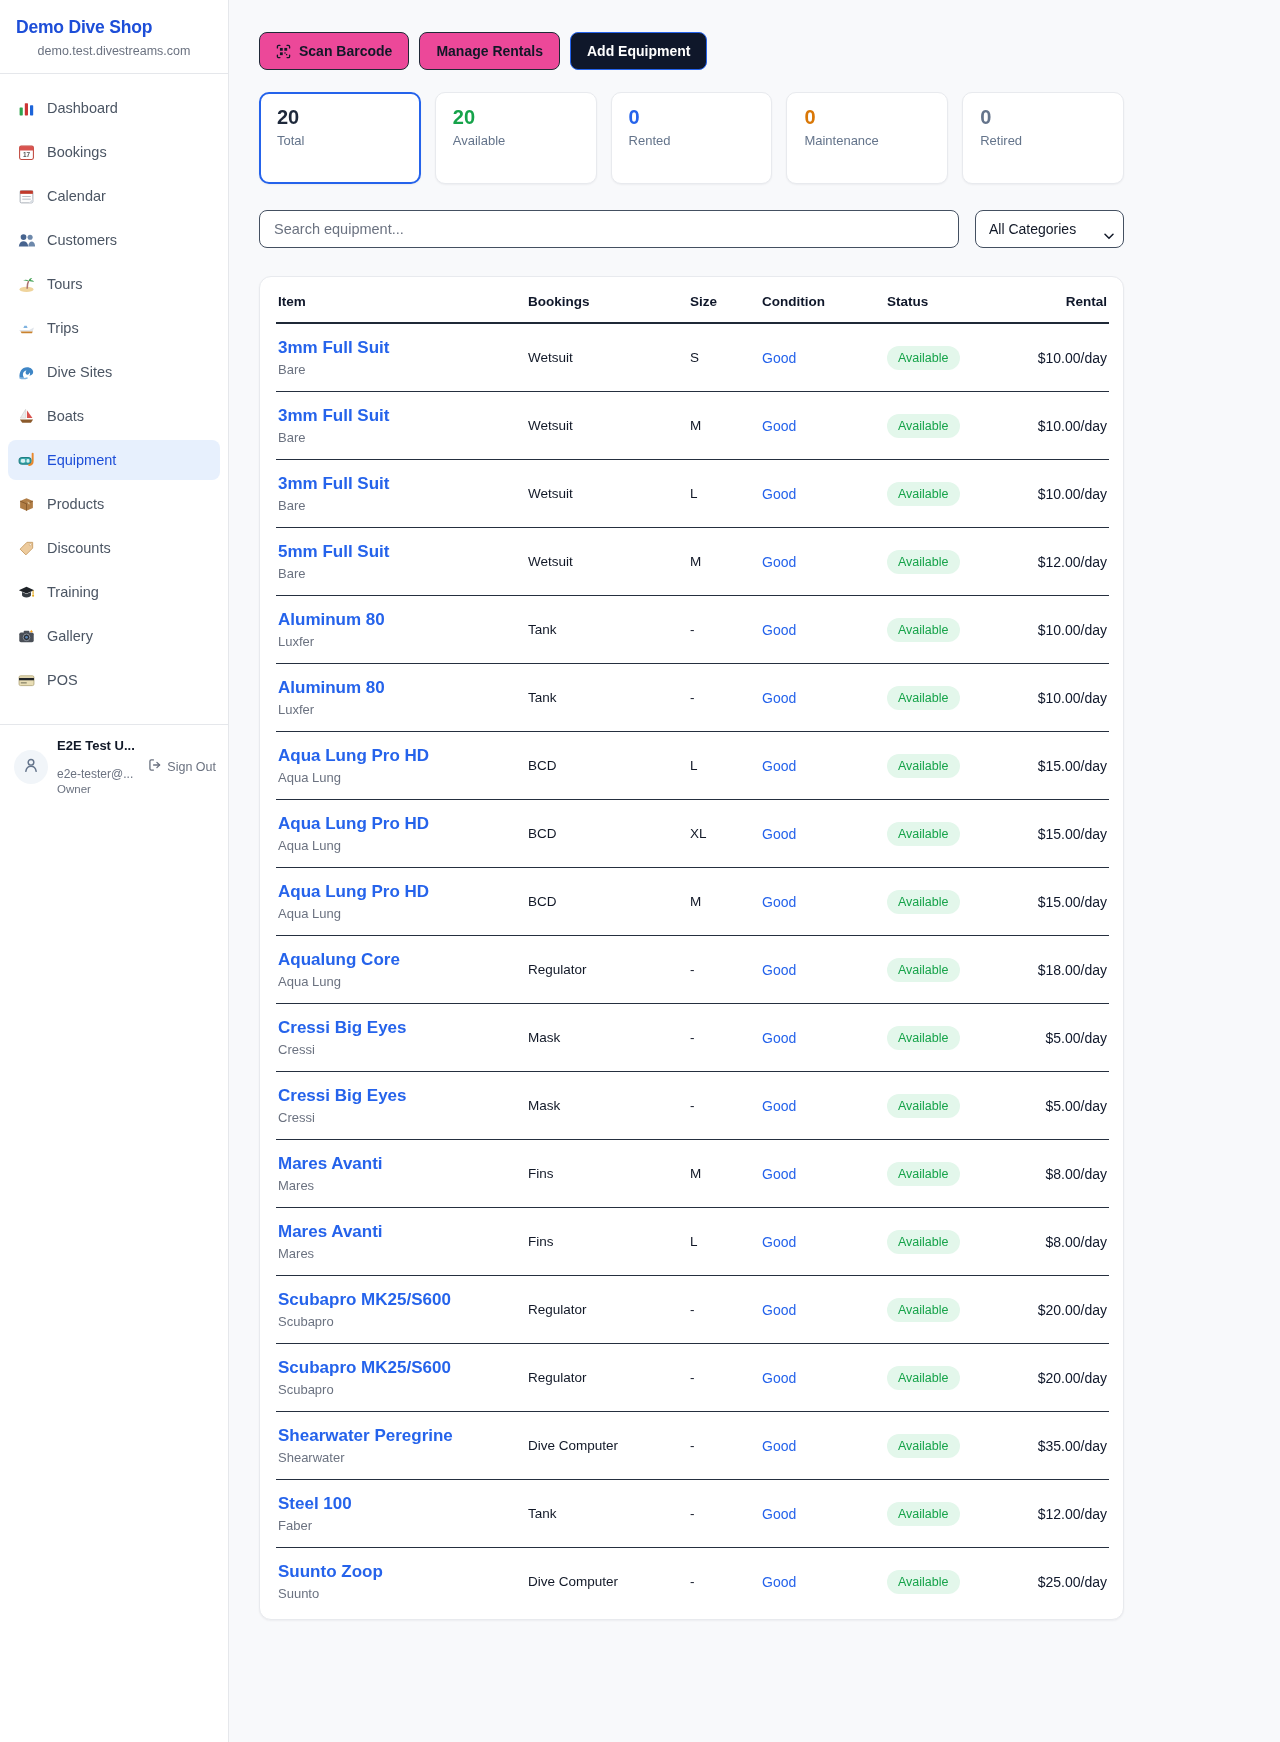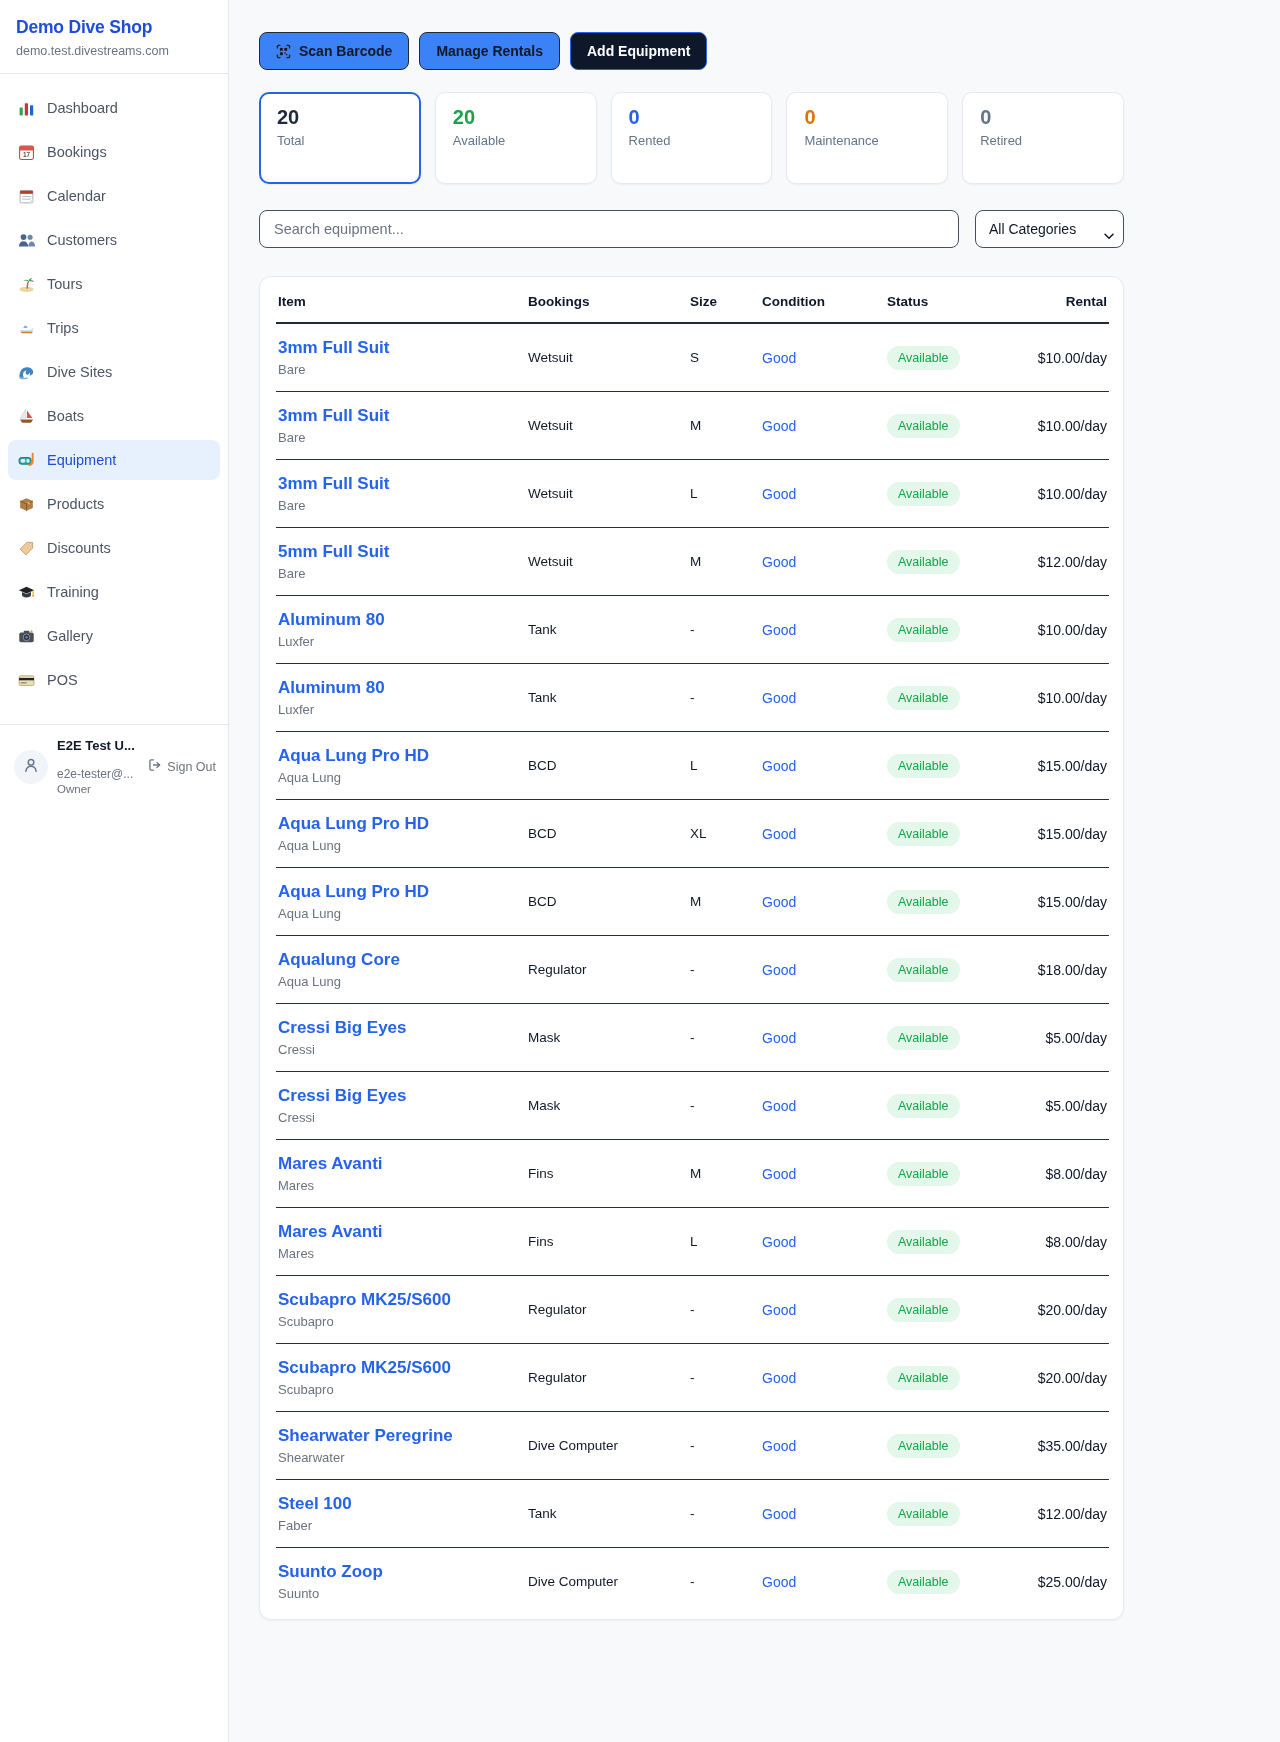--- a/index.html
+++ b/index.html
@@ -9,21 +9,21 @@
     background:#f8f9fb;
     color:#0f172a;
   }
   
   .sidebar {
     position:absolute; left:0; top:0; bottom:0; width:229px;
     background:#ffffff; border-right:1px solid #e5e7eb;
   }
   .brand { padding:17px 16px 15px; border-bottom:1px solid #e5e7eb; }
   .brand-name { font-size:17.5px; font-weight:800; color:#1d4ed8; letter-spacing:-.2px; }
-  .brand-domain { font-size:12.5px; color:#6b7280; margin-top:6px; }
+  .brand-domain { font-size:12.5px; color:#6b7280; margin-top:6px;text-align:center; }
   .nav { padding:14px 8px 10px; }
   .nav-item {
     display:flex; align-items:center; gap:12px;
     height:40px; margin-bottom:4px; padding:0 10px;
     border-radius:8px; font-size:14.5px; color:#4b5563; cursor:pointer;
   }
   .nav-item.active { background:#e7f0fd; color:#1d4ed8; font-weight:500; }
   .nav-icon { width:17px; height:17px; flex:0 0 17px; display:inline-flex; }
   .nav-icon svg { width:100%; height:100%; }
   .user-section {
@@ -43,21 +43,21 @@
   .signout svg { width:14px; height:14px; }
   
   .main { margin-left:229px; width:895px; padding:28px 0 24px 30px; }
   .page-header { display:flex; justify-content:space-between; align-items:flex-start; }
   .page-title { font-size:25px; font-weight:800; color:#0f172a; letter-spacing:-.4px; }
   .page-subtitle { font-size:14px; color:#64748b; margin-top:7px; }
   .header-actions { display:flex; gap:10px; margin-top:4px; }
   .btn {
     height:38px; border-radius:8px; padding:0 16px; font-size:14px; font-weight:600;
     display:inline-flex; align-items:center; gap:8px; cursor:pointer;
-    background:#3b82f6; border:1.5px solid #1f2937; color:#111827;
+    background:#ec4899; border:1.5px solid #1f2937; color:#111827;
     font-family:"Liberation Sans", sans-serif;
   }
   .btn svg { width:15px; height:15px; }
   .btn-primary { background:#0f172a; border-color:#2563eb; color:#ffffff; }
   
   .stats { display:flex; gap:14px; margin-top:22px; }
   .stat-card {
     flex:1; background:#ffffff; border:1px solid #e8eaee; border-radius:10px;
     padding:13px 17px; height:92px; box-shadow:0 1px 2px rgba(16,24,40,.05); cursor:pointer;
   }

